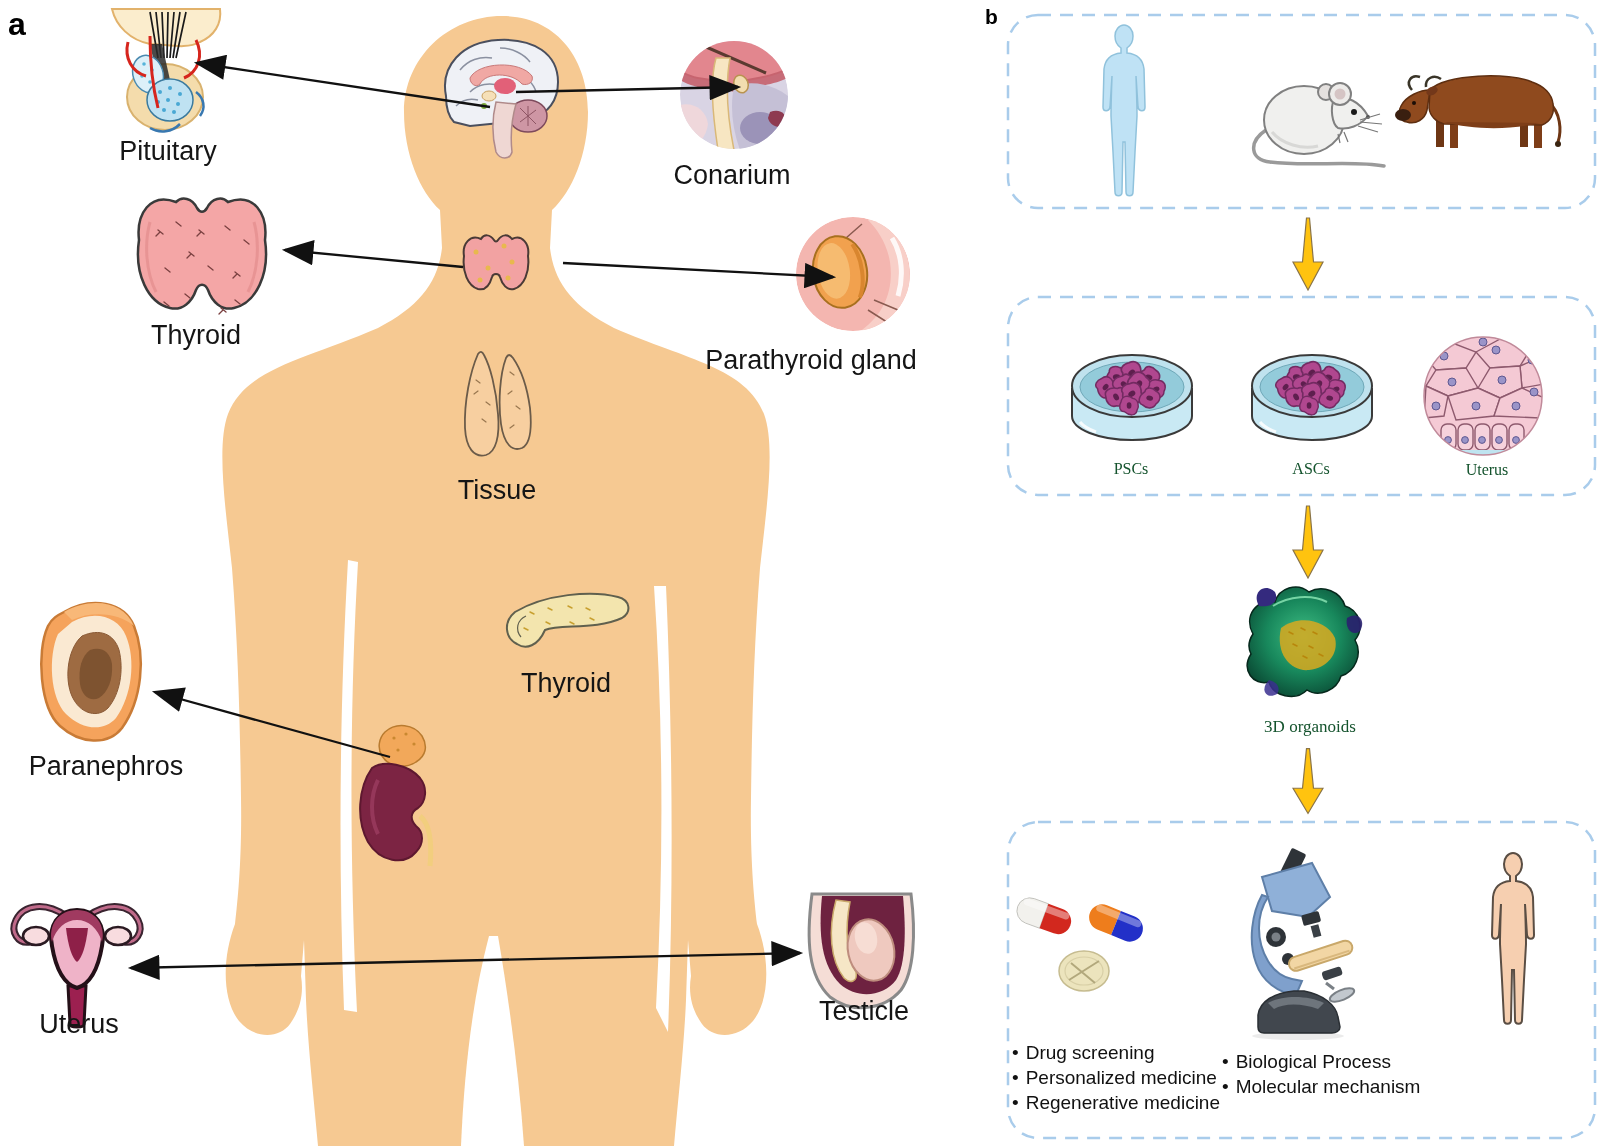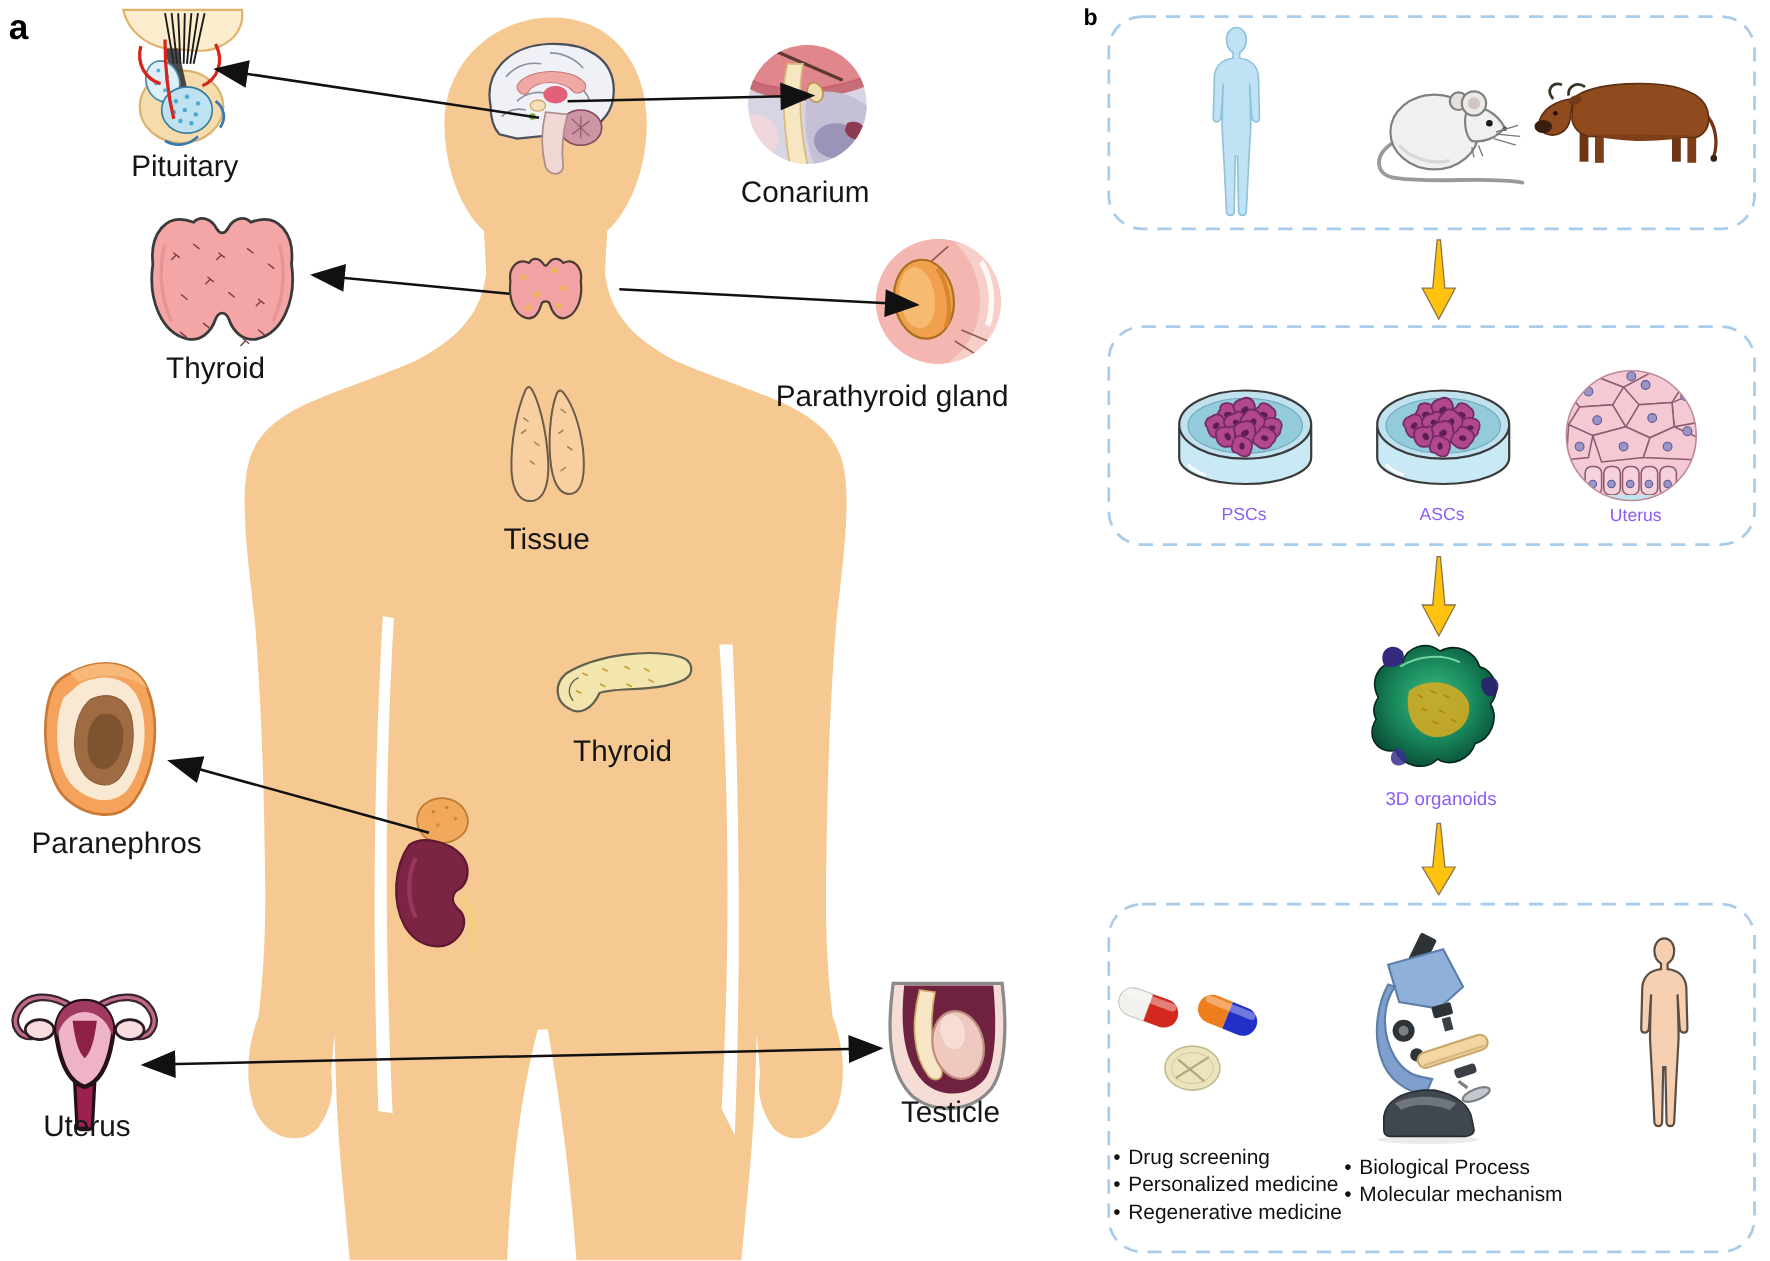--- a/index.html
+++ b/index.html
@@ -3,21 +3,21 @@
 <meta charset="utf-8">
 <style>
   html,body{margin:0;padding:0;background:#fff;}
   #canvas{position:relative;width:1609px;height:1146px;background:#fff;overflow:hidden;
     font-family:"Liberation Sans",sans-serif;color:#111;}
   .abs{position:absolute;left:0;top:0;}
   .panel-letter{position:absolute;font-weight:bold;color:#000;}
   #lbl-a{left:8px;top:6px;font-size:32px;}
   #lbl-b{left:985px;top:5px;font-size:21px;}
   .olabel{position:absolute;transform:translateX(-50%);font-size:27px;white-space:nowrap;color:#151515;}
-  .slabel{position:absolute;transform:translateX(-50%);font-size:16px;white-space:nowrap;color:#8b5cf6;}
+  .slabel{position:absolute;transform:translateX(-50%);font-size:16px;white-space:nowrap;color:#14532d;font-family:Liberation Serif, serif;}
   #lbl-organoids{font-size:17px;}
   .bullets{position:absolute;margin:0;padding:0;list-style:none;font-size:19px;line-height:25px;}
   .bullets li{display:flex;gap:7px;white-space:nowrap;}
   #txt-transplant{position:absolute;left:1408px;top:1039px;width:202px;font-size:19px;line-height:22px;}
   svg{display:block;}
   .tc{fill:#F4C9D4;stroke:#8E5A6E;stroke-width:1.4;}
   .tc2{fill:#F6D2DC;stroke:#8E5A6E;stroke-width:1.4;}
   .tn{fill:#9A94C8;stroke:#5F5890;stroke-width:1;}
   .gyri{stroke:#8A90A0;stroke-width:1.5;fill:none;}
   .mark{stroke:#7A4040;stroke-width:1.3;fill:none;stroke-linecap:round;}

